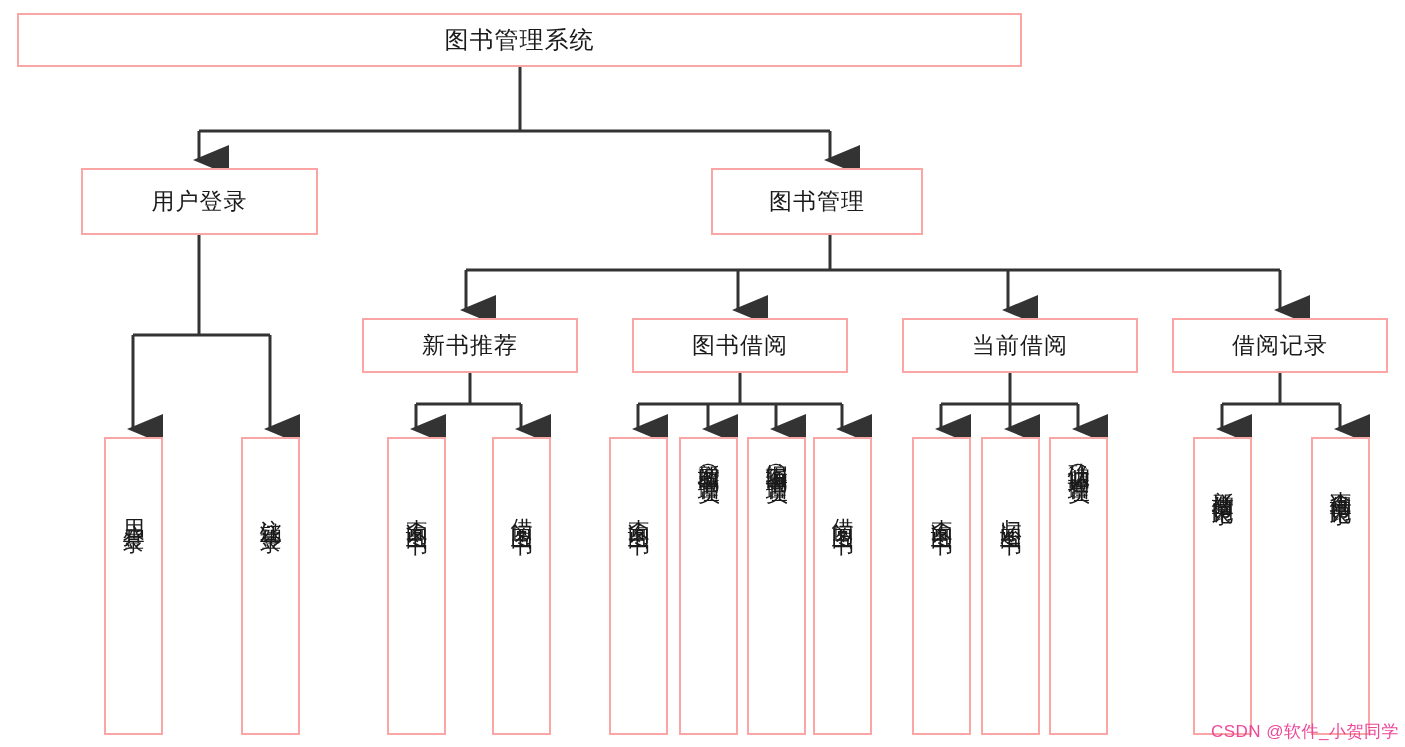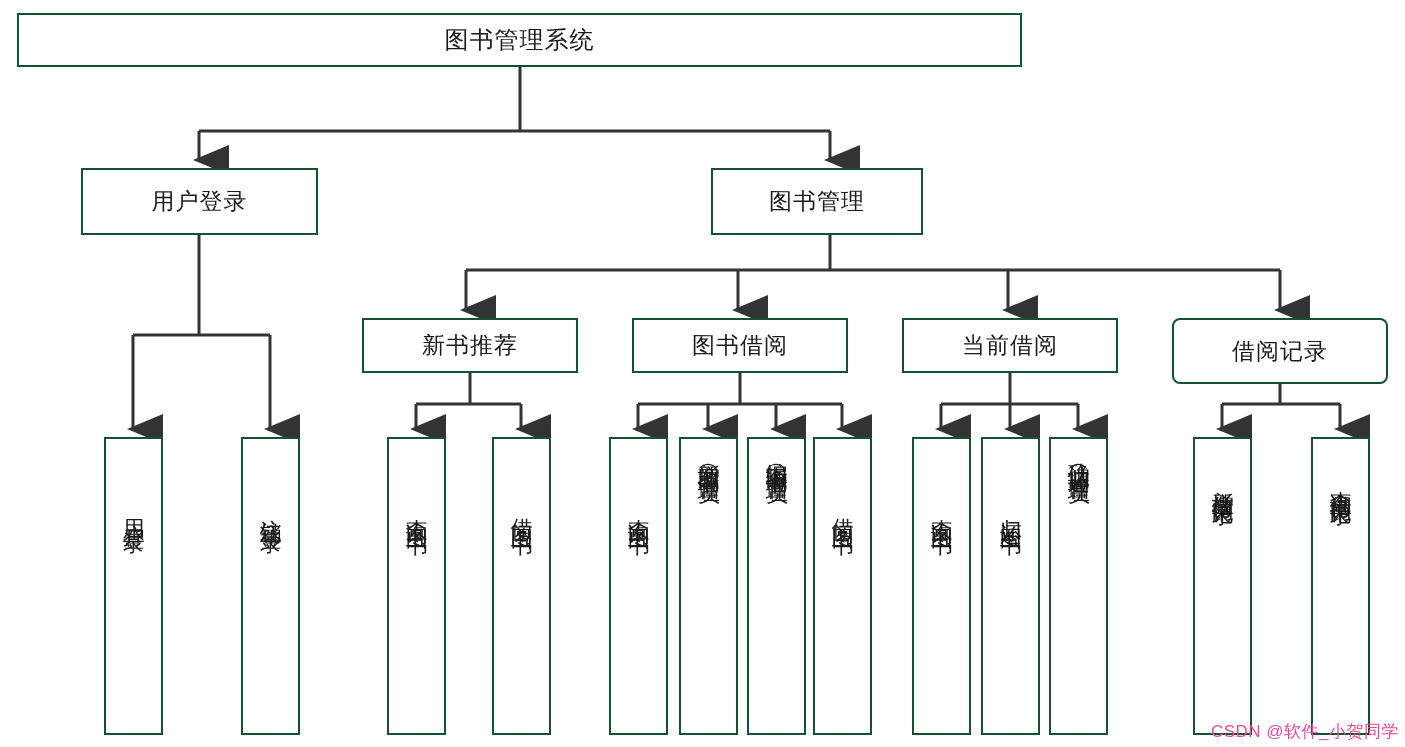--- a/index.html
+++ b/index.html
@@ -10,21 +10,21 @@
     font-family:"Liberation Sans","DejaVu Sans",sans-serif;
     overflow:hidden;
   }
   #canvas{position:relative;width:1405px;height:747px;}
   #edges{position:absolute;left:0;top:0;width:1405px;height:747px;pointer-events:none;}
 
   .node{
     position:absolute;
     box-sizing:border-box;
     background:#ffffff;
-    border:2px solid #14532d;
+    border:2px solid #fca5a5;
     display:flex;
     align-items:center;
     justify-content:center;
     color:#1a1a1a;
   }
   .node.horiz{
     font-size:23px;
     letter-spacing:1px;
   }
   .node.root{font-size:24px;}
@@ -116,24 +116,24 @@
   <div class="node horiz" style="left:711px;top:168px;width:212px;height:67px;">
     <span>图书管理</span>
   </div>
 
   <div class="node horiz" style="left:362px;top:318px;width:216px;height:55px;">
     <span>新书推荐</span>
   </div>
   <div class="node horiz" style="left:632px;top:318px;width:216px;height:55px;">
     <span>图书借阅</span>
   </div>
-  <div class="node horiz" style="left:902px;top:318px;width:216px;height:55px;">
+  <div class="node horiz" style="left:902px;top:318px;width:236px;height:55px;">
     <span>当前借阅</span>
   </div>
-  <div class="node horiz" style="left:1172px;top:318px;width:216px;height:66px;border-radius:8px;">
+  <div class="node horiz" style="left:1172px;top:318px;width:216px;height:55px;">
     <span>借阅记录</span>
   </div>
 
   <div class="node leaf" style="left:104px;top:437px;width:59px;height:298px;padding-top:62px;">
     <span class="vtext">用户登录</span>
   </div>
   <div class="node leaf" style="left:241px;top:437px;width:59px;height:298px;padding-top:62px;">
     <span class="vtext">注销登录</span>
   </div>
 

